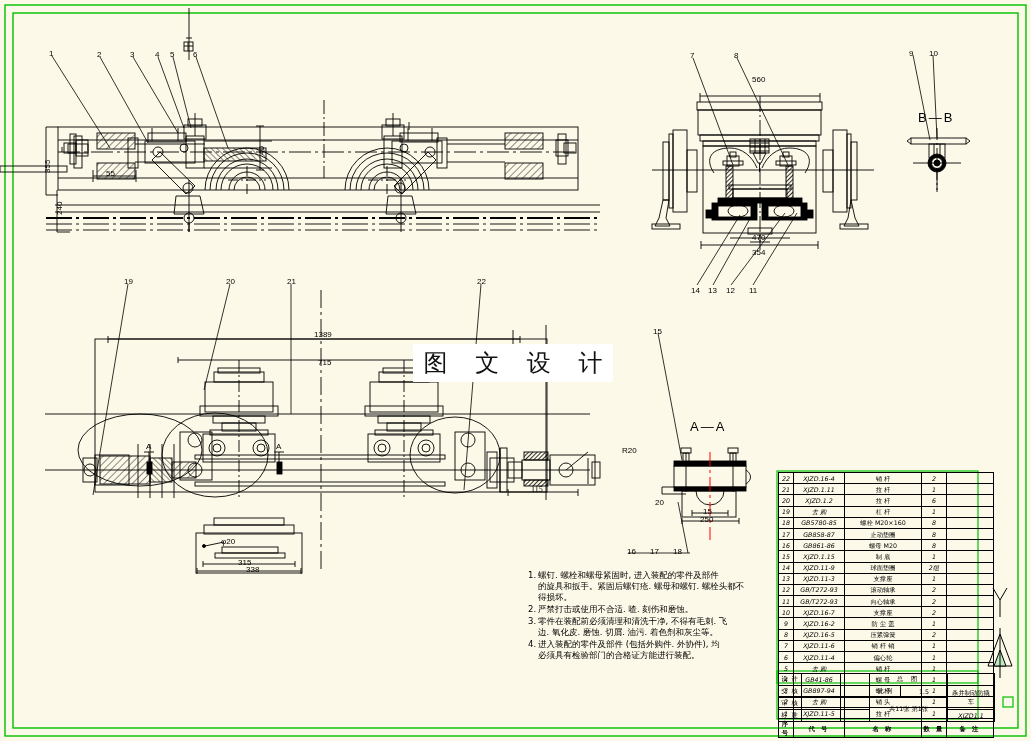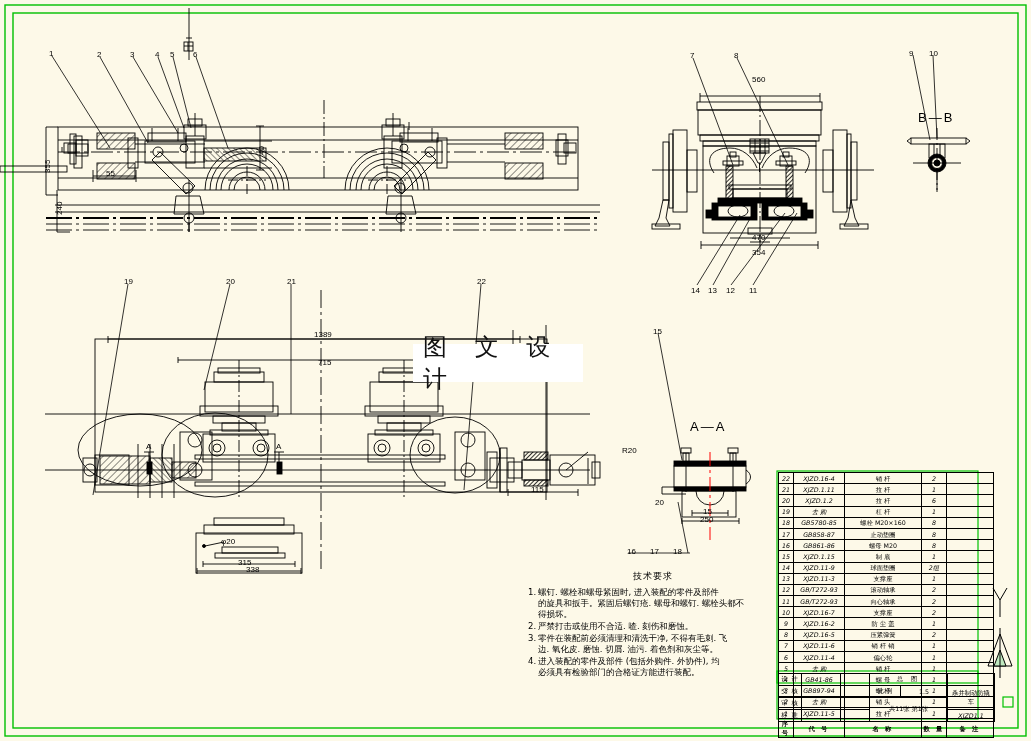--- a/index.html
+++ b/index.html
@@ -5,21 +5,21 @@
   html,body{margin:0;padding:0;background:#fdf9e8;}
   body{width:1031px;height:741px;overflow:hidden;font-family:"Liberation Sans",sans-serif;}
   #sheet{position:relative;width:1031px;height:741px;background:#fdf9e8;}
   #sheet svg{position:absolute;left:0;top:0;}
   .lbl{position:absolute;font-family:"Liberation Sans",sans-serif;color:#000;white-space:nowrap;}
   .num{font-size:8px;}
   .dim{font-size:8px;}
   .vt{transform-origin:0 0;}
   .sect{font-size:13px;letter-spacing:2px;}
   
-  #wm{position:absolute;left:413px;top:344px;width:170px;height:38px;background:#fff;
+  #wm{position:absolute;left:413px;top:344px;width:200px;height:38px;background:#fff;
       display:flex;align-items:center;justify-content:center;}
   #wm span{font-family:"DejaVu Serif",serif;font-size:24px;letter-spacing:10px;color:#111;padding-left:10px;}
   
   #tech{position:absolute;left:528px;top:570px;width:250px;color:#000;}
   #tech .th{text-align:center;font-size:9px;font-family:"DejaVu Sans",sans-serif;letter-spacing:1px;margin-bottom:4px;}
   #tech ol{margin:0;padding:0;list-style:none;}
   #tech li{font-size:8.5px;line-height:11px;font-family:"DejaVu Sans",sans-serif;margin-bottom:1px;
            text-indent:0;padding-left:10px;position:relative;}
   #tech li .n{position:absolute;left:0;top:0;}
   
@@ -514,21 +514,21 @@
 <div class="lbl num" style="left:909px;top:49px;">9</div>
 <div class="lbl num" style="left:929px;top:49px;">10</div>
 <div class="lbl sect" style="left:918px;top:110px;">B—B</div>
 
 <div class="lbl num" style="left:124px;top:277px;">19</div>
 <div class="lbl num" style="left:226px;top:277px;">20</div>
 <div class="lbl num" style="left:287px;top:277px;">21</div>
 <div class="lbl num" style="left:477px;top:277px;">22</div>
 <div class="lbl dim" style="left:314px;top:330px;">1389</div>
 <div class="lbl dim" style="left:318px;top:351px;margin-top:7px;">715</div>
-<div class="lbl dim" style="left:531px;top:485px;">115</div>
+<div class="lbl dim" style="left:531px;top:485px;font-family:Liberation Serif, serif;">115</div>
 <div class="lbl dim" style="left:586px;top:446px;margin-left:36px;">R20</div>
 <div class="lbl dim" style="left:221px;top:537px;">φ20</div>
 <div class="lbl dim" style="left:238px;top:558px;">315</div>
 <div class="lbl dim" style="left:238px;top:565px;margin-left:8px;">338</div>
 <div class="lbl num" style="left:146px;top:442px;">A</div>
 <div class="lbl num" style="left:276px;top:442px;">A</div>
 
 <div class="lbl sect" style="left:690px;top:419px;">A—A</div>
 <div class="lbl num" style="left:653px;top:327px;">15</div>
 <div class="lbl num" style="left:627px;top:547px;">16</div>
@@ -536,21 +536,20 @@
 <div class="lbl num" style="left:673px;top:547px;">18</div>
 <div class="lbl dim" style="left:655px;top:498px;">20</div>
 <div class="lbl dim" style="left:703px;top:507px;">15</div>
 <div class="lbl dim" style="left:700px;top:515px;">250</div>
 
 <div id="wm">
   <span>图 文 设 计</span>
 </div>
 
 <div id="tech">
-  <div class="th">技术要求</div>
   <ol>
     <li>
       <span class="n">1.</span>
       <span>螺钉. 螺栓和螺母紧固时, 进入装配的零件及部件</span><br>
       <span>的旋具和扳手。紧固后螺钉疮. 螺母和螺钉. 螺栓头都不</span><br>
       <span>得损坏。</span>
     </li>
     <li>
       <span class="n">2.</span>
       <span>严禁打击或使用不合适. 喳. 刻伤和磨蚀。</span>

